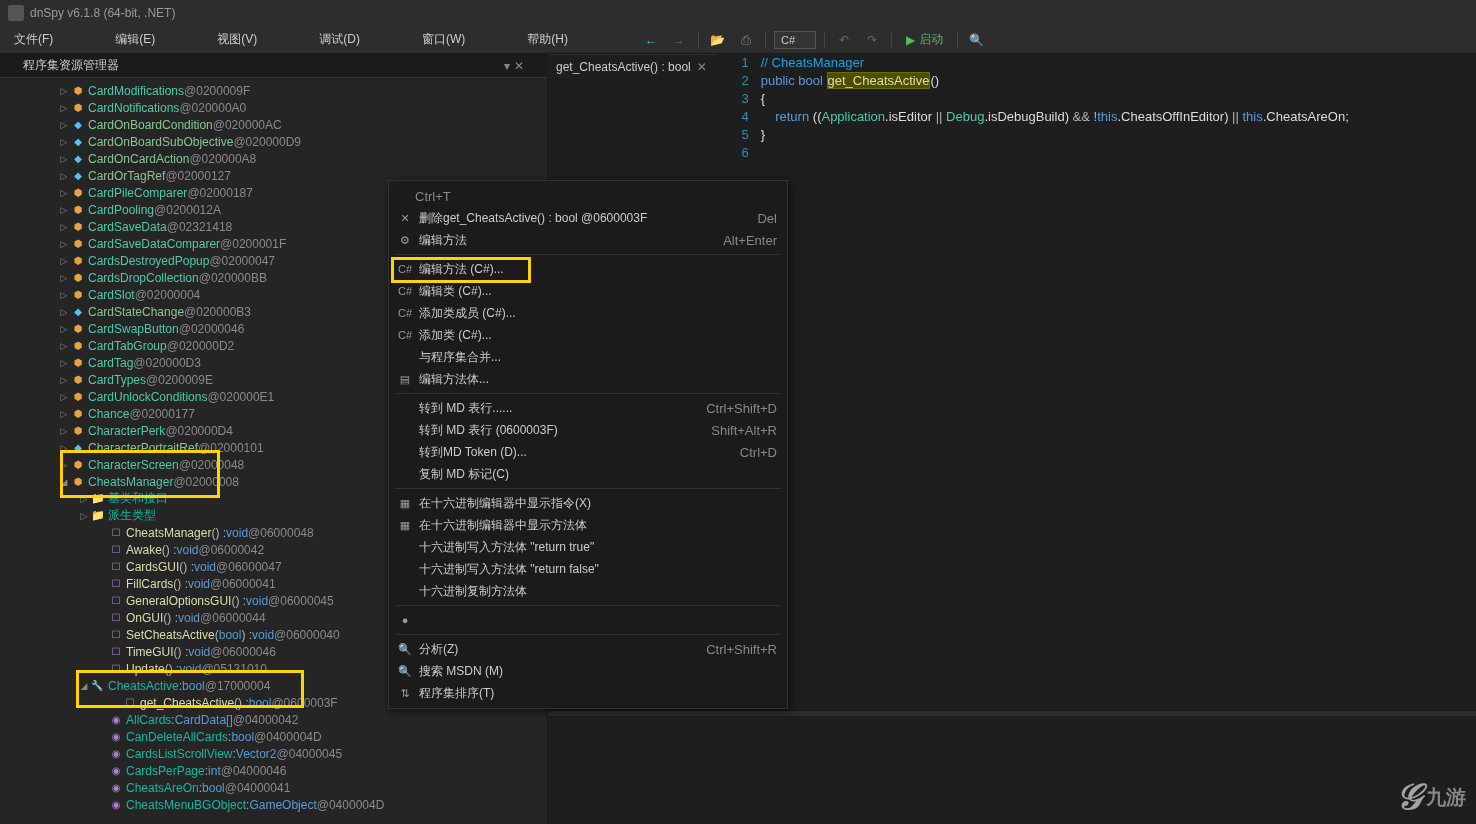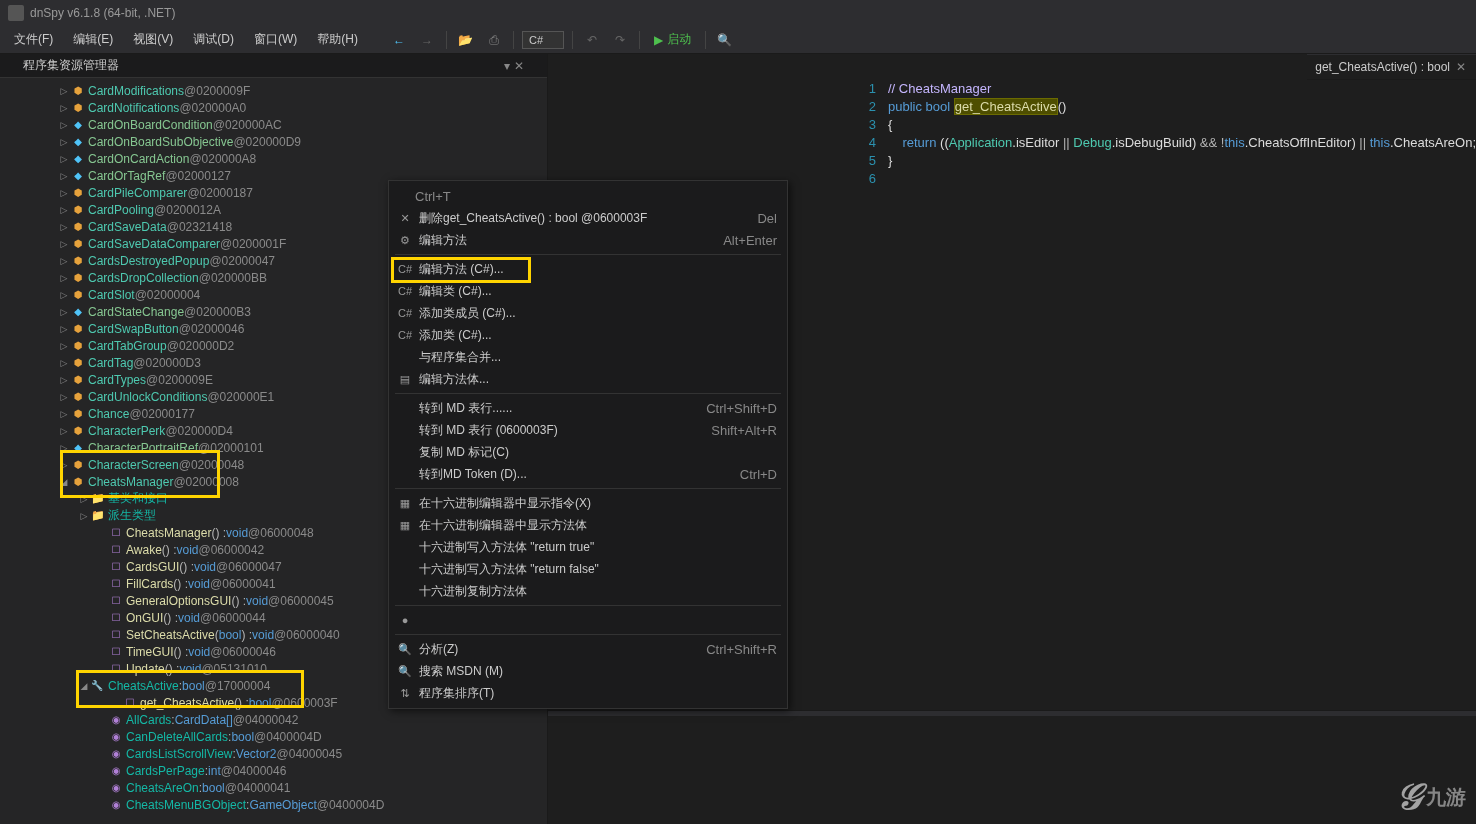--- a/index.html
+++ b/index.html
@@ -1,20 +1,20 @@
 <!DOCTYPE html>
 <html><head>
 <meta charset="utf-8">
 <style>
 * { margin: 0; padding: 0; box-sizing: border-box; font-family: "Microsoft YaHei", "Segoe UI", sans-serif; }
 body { background: #1e1e1e; color: #ccc; font-size: 12px; overflow: hidden; }
 .window { width: 1476px; height: 824px; display: flex; flex-direction: column; }
 .titlebar { height: 26px; background: #2d2d30; display: flex; align-items: center; padding: 0 8px; color: #999; font-size: 12px; }
 .titlebar .icon { width: 16px; height: 16px; margin-right: 6px; background: #555; border-radius: 2px; }
-.menubar { height: 28px; background: #2d2d30; display: flex; align-items: center; padding: 0 4px; border-bottom: 1px solid #1a1a1a; }
+.menubar { height: 28px; background: #2d2d30; display: flex; align-items: center; padding: 0 4px; border-bottom: 1px solid #1a1a1a; gap: 42px; }
 .menubar .menu-item { padding: 4px 10px; color: #ccc; cursor: pointer; }
 .menubar .toolbar { display: flex; align-items: center; margin-left: 20px; gap: 6px; }
 .tb-btn { width: 22px; height: 22px; display: flex; align-items: center; justify-content: center; color: #4fc3f7; cursor: pointer; }
 .tb-sep { width: 1px; height: 18px; background: #444; margin: 0 2px; }
 .tb-select { background: #333; border: 1px solid #555; color: #ccc; padding: 2px 20px 2px 6px; font-size: 11px; }
 .start-btn { color: #4ec04e; display: flex; align-items: center; gap: 4px; padding: 2px 6px; }
 
 .body-area { flex: 1; display: flex; overflow: hidden; }
 .sidebar { width: 548px; background: #252526; display: flex; flex-direction: column; border-right: 1px solid #1a1a1a; }
 .panel-header { height: 24px; background: #1b1b1c; display: flex; align-items: center; justify-content: space-between; padding: 0 23px; color: #ccc; font-size: 12px; border-bottom: 1px solid #333; }
@@ -31,30 +31,30 @@
 .prop-icon { color: #888; font-size: 10px; }
 .name-class { color: #4ec9b0; }
 .name-struct { color: #86c691; }
 .name-normal { color: #14b8a6; }
 .name-meta { color: #8a8a8a; }
 .name-keyword { color: #569cd6; }
 .name-method { color: #dcdcaa; }
 .punct { color: #b4b4b4; }
 .yellow-box { position: absolute; border: 3px solid #ffd400; pointer-events: none; z-index: 5; }
 
-.editor { flex: 1; display: flex; flex-direction: column; background: #1e1e1e; align-items: flex-end; }
+.editor { flex: 1; display: flex; flex-direction: row; background: #1e1e1e; }
 .tabs { height: 26px; background: #2d2d30; display: flex; align-items: flex-end; border-bottom: 1px solid #1a1a1a; }
 .tab { height: 24px; background: #1e1e1e; padding: 0 8px; display: flex; align-items: center; gap: 6px; color: #ccc; font-size: 12px; }
 .tab .close { width: 12px; color: #888; }
 .code-area { flex: 1; display: flex; font-family: Consolas, monospace; font-size: 13px; }
 .gutter { width: 40px; text-align: right; padding-right: 8px; color: #2b91af; background: #1e1e1e; }
 .gutter div { height: 18px; line-height: 18px; }
 .code { flex: 1; padding-left: 4px; }
 .code-line { height: 18px; line-height: 18px; white-space: pre; }
-.c-comment { color: #c4b5fd; }
+.c-comment { color: #0ea5e9; }
 .c-keyword { color: #569cd6; }
 .c-type { color: #4ec9b0; }
 .c-highlight { background: #4e4e00; color: #dcdcaa; border: 1px solid #6b6b00; }
 .c-field { color: #dcdcdc; }
 .c-punct { color: #dcdcdc; }
 .c-op { color: #b4b4b4; }
 
 .context-menu { position: absolute; left: 388px; top: 180px; width: 400px; background: #1b1b1c; border: 1px solid #333; box-shadow: 2px 2px 8px rgba(0,0,0,.6); z-index: 20; padding: 4px 0; }
 .ctx-item { height: 22px; display: flex; align-items: center; padding: 0 10px 0 6px; color: #ccc; font-size: 12px; }
 .ctx-item .ico { width: 20px; display: flex; justify-content: center; color: #999; font-size: 11px; }
@@ -489,27 +489,27 @@
       <span class="label">转到 MD 表行......</span>
       <span class="shortcut">Ctrl+Shift+D</span>
     </div>
     <div class="ctx-item">
       <span class="ico"></span>
       <span class="label">转到 MD 表行 (0600003F)</span>
       <span class="shortcut">Shift+Alt+R</span>
     </div>
     <div class="ctx-item">
       <span class="ico"></span>
-      <span class="label">复制 MD 标记(C)</span>
-      <span class="shortcut"></span>
-    </div>
-    <div class="ctx-item">
-      <span class="ico"></span>
       <span class="label">转到MD Token (D)...</span>
       <span class="shortcut">Ctrl+D</span>
+    </div>
+    <div class="ctx-item">
+      <span class="ico"></span>
+      <span class="label">复制 MD 标记(C)</span>
+      <span class="shortcut"></span>
     </div>
     <div class="ctx-sep"></div>
     <div class="ctx-item">
       <span class="ico">▦</span>
       <span class="label">在十六进制编辑器中显示指令(X)</span>
       <span class="shortcut"></span>
     </div>
     <div class="ctx-item">
       <span class="ico">▦</span>
       <span class="label">在十六进制编辑器中显示方法体</span>

